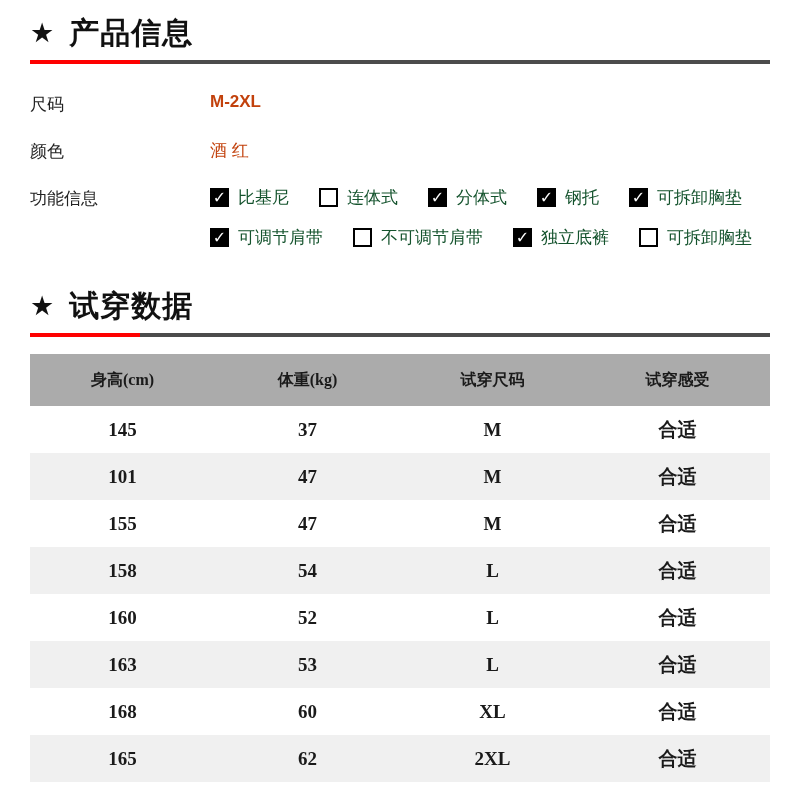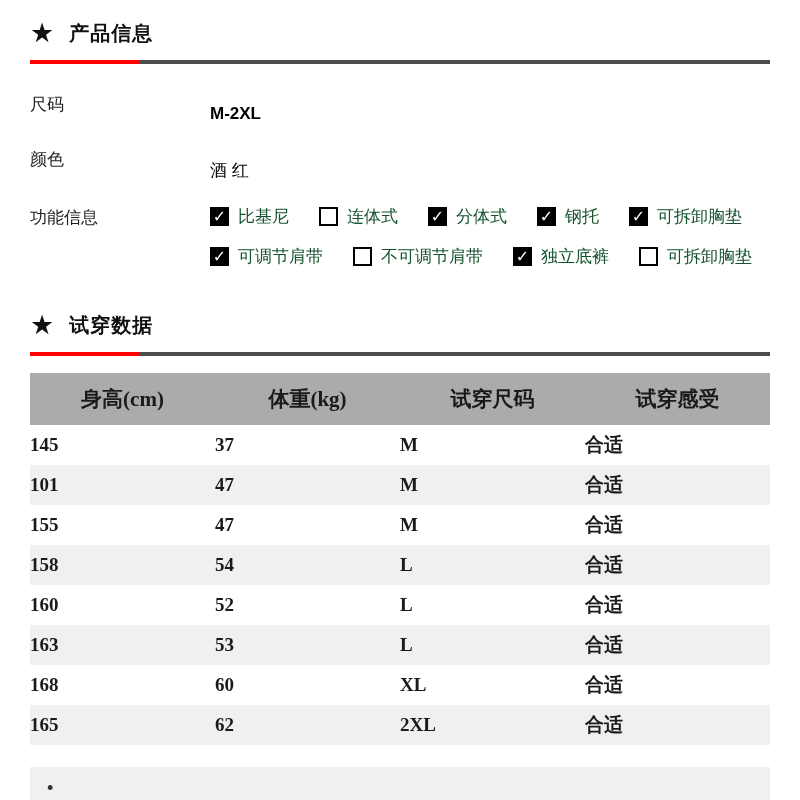--- a/index.html
+++ b/index.html
@@ -22,21 +22,21 @@
     align-items: center;
     gap: 15px;
     height: 42px;
   }
   .star {
     font-size: 27px;
     line-height: 1;
     color: #111111;
   }
   .section-title {
-    font-size: 20px;
+    font-size: 30px;
     font-weight: bold;
     color: #111111;
     letter-spacing: 1px;
   }
   .section-divider {
     display: flex;
     height: 4px;
     margin-top: 6px;
   }
   .section-divider .seg-red { width: 110px; background: #fe0000; }
@@ -50,21 +50,21 @@
     margin-bottom: 23px;
     font-size: 17px;
     gap: 40px;
   }
   .info-label {
     width: 140px;
     flex: 0 0 140px;
     color: #222222;
     padding-top: 1px;
   }
-  .info-value { color: #000000; margin-top: 12px; }
+  .info-value { color: #c2410c; }
   .info-value.bold { font-weight: bold; }
 
   .feature-lines { display: flex; flex-direction: column; gap: 17px; }
   .feature-line { display: flex; align-items: center; gap: 30px; }
   .feature-item { display: inline-flex; align-items: center; }
   .cb {
     width: 19px;
     height: 19px;
     margin-right: 9px;
     display: inline-flex;
@@ -91,27 +91,28 @@
   table.fit-table {
     width: 100%;
     margin-top: 17px;
     border-collapse: collapse;
     font-family: "Liberation Serif", "DejaVu Serif", serif;
     table-layout: fixed;
   }
   .fit-table th {
     background: #ababab;
     height: 52px;
-    font-size: 21px;
+    font-size: 16px;
     font-weight: bold;
     color: #1a1a1a;
     text-align: center;
   }
   .fit-table td {
-    height: 40px;
+    height: 47px;
+    text-align: center;
     font-size: 19px;
     font-weight: bold;
     color: #1a1a1a;
   }
   .fit-table tbody tr:nth-child(even) td { background: #f0f0f0; }
 
   .note-box {
     margin-top: 22px;
     background: #f0f0f0;
     display: flex;

